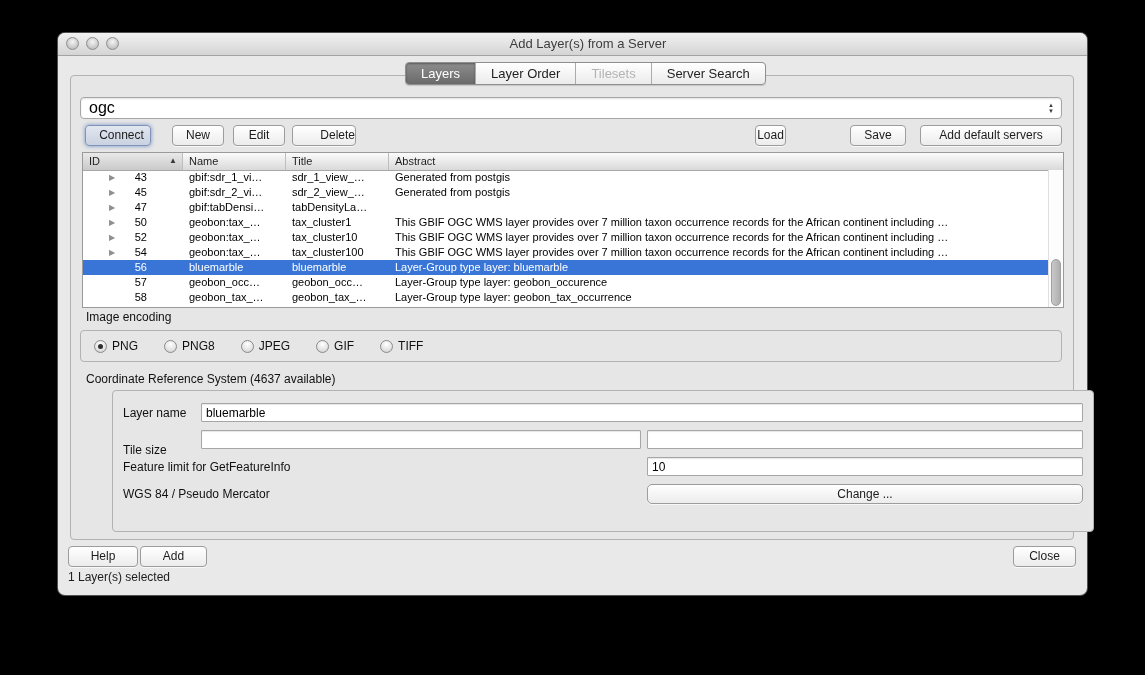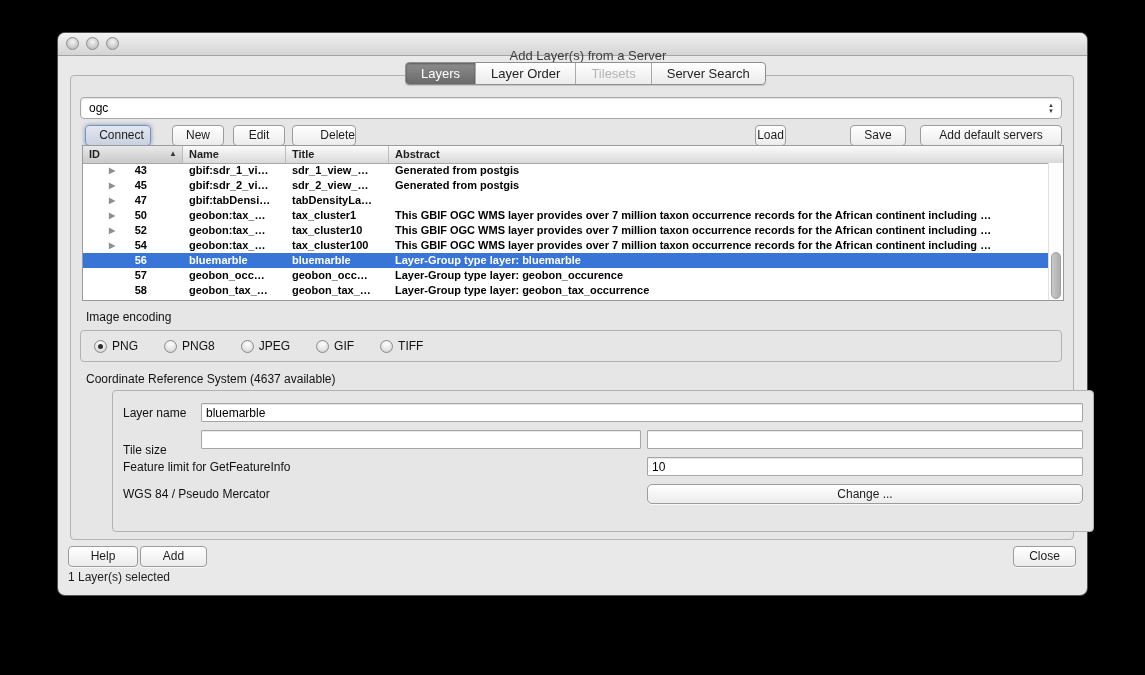--- a/index.html
+++ b/index.html
@@ -7,52 +7,52 @@
   .stage{position:relative;width:1145px;height:675px;background:#000;}
   .window{position:absolute;left:58px;top:33px;width:1029px;height:562px;background:#e9e9e9;
     border-radius:7px;box-shadow:0 0 0 1px rgba(90,90,90,.9),0 14px 34px rgba(0,0,0,.65);}
   
   .titlebar{position:absolute;left:0;top:0;right:0;height:22px;border-radius:7px 7px 0 0;
     background:linear-gradient(#f2f2f2,#d4d4d4);border-bottom:1px solid #a3a3a3;}
   .traffic{position:absolute;left:8px;top:4px;display:flex;gap:7px;}
   .tl{width:13px;height:13px;border-radius:50%;border:1px solid #8e8e8e;
     background:radial-gradient(circle at 50% 35%, #f4f4f4 0%, #cfcfcf 55%, #a8adb5 100%);
     box-sizing:border-box;}
-  .wtitle{position:absolute;left:0;right:0;top:12px;height:22px;line-height:22px;text-align:center;
+  .wtitle{position:absolute;left:0;right:0;top:0;height:22px;line-height:22px;text-align:center;
     font-size:13px;color:#3d3d3d;margin-left:31px;}
   
   .tabs{position:absolute;top:29px;left:347px;display:flex;height:21px;border:1px solid #8f8f8f;
     border-radius:4px;background:linear-gradient(#ffffff,#ebebeb);z-index:5;
     box-shadow:0 1px 1px rgba(0,0,0,.15);}
   .tab{padding:0 15px;line-height:21px;font-size:13px;color:#1f1f1f;border-left:1px solid #ababab;}
   .tab:first-child{border-left:none;border-radius:3px 0 0 3px;}
   .tab:last-child{border-radius:0 3px 3px 0;}
   .tab.selected{background:linear-gradient(#8d8d8d,#6a6a6a);color:#ffffff;
     box-shadow:inset 0 1px 2px rgba(0,0,0,.35);}
   .tab.disabled{color:#b3b3b3;}
   
   .main-group{position:absolute;left:12px;top:42px;width:1004px;height:465px;
     border:1px solid #b2b2b2;border-radius:4px;background:#e6e6e6;box-sizing:border-box;}
   
   .combo{position:absolute;left:22px;top:64px;width:982px;height:22px;background:#fff;
     border:1px solid #a6a6a6;border-radius:4px;box-sizing:border-box;
     box-shadow:inset 0 1px 2px rgba(0,0,0,.12);}
-  .combo .val{position:absolute;left:8px;top:0;line-height:20px;font-size:12px;color:#000;}
+  .combo .val{position:absolute;left:8px;top:0;line-height:20px;font-size:16px;color:#000;}
   .combo .stepper{position:absolute;right:7px;top:1px;display:flex;flex-direction:column;
     align-items:center;justify-content:center;height:18px;color:#3c3c3c;}
   .combo .stepper span{font-size:6px;line-height:6px;}
   
   .btn{position:absolute;height:21px;border:1px solid #9c9c9c;border-radius:4px;
     background:linear-gradient(#ffffff,#ececec);font-size:12px;color:#1c1c1c;text-align:center;
     line-height:19px;box-sizing:border-box;box-shadow:0 1px 0 rgba(255,255,255,.7);}
   .btn.connect{background:linear-gradient(#e2e7ef,#c9d2e1);border-color:#7e93b7;
     box-shadow:0 0 4px rgba(96,132,194,.85);padding-left:7px;}
   
-  .table{position:absolute;left:24px;top:112px;width:982px;height:156px;background:#fff;
-    border:1px solid #9a9a9a;box-sizing:border-box;overflow:hidden;font-weight:bold;}
+  .table{position:absolute;left:24px;top:119px;width:982px;height:156px;background:#fff;
+    border:1px solid #9a9a9a;box-sizing:border-box;overflow:hidden;}
   .thead{position:absolute;left:0;top:0;right:0;height:17px;display:flex;
     background:linear-gradient(#fbfbfb,#d9d9d9);border-bottom:1px solid #a8a8a8;}
   .th{font-size:11px;color:#1f1f1f;line-height:16px;padding-left:6px;box-sizing:border-box;
     border-right:1px solid #bdbdbd;position:relative;}
   .th.sorted{background:linear-gradient(#e9e9e9,#c9c9c9);}
   .th .sort{position:absolute;right:5px;top:0;font-size:8px;color:#3a3a3a;line-height:16px;}
   .c-id{width:100px;}.c-name{width:103px;}.c-title{width:103px;}.c-abstract{flex:1;}
   .tbody{position:absolute;left:0;top:17px;right:15px;bottom:0;}
   .trow{display:flex;height:15px;line-height:15px;font-size:11px;color:#000;white-space:nowrap;}
   .trow .td{overflow:hidden;padding-left:6px;box-sizing:border-box;flex-shrink:0;}

